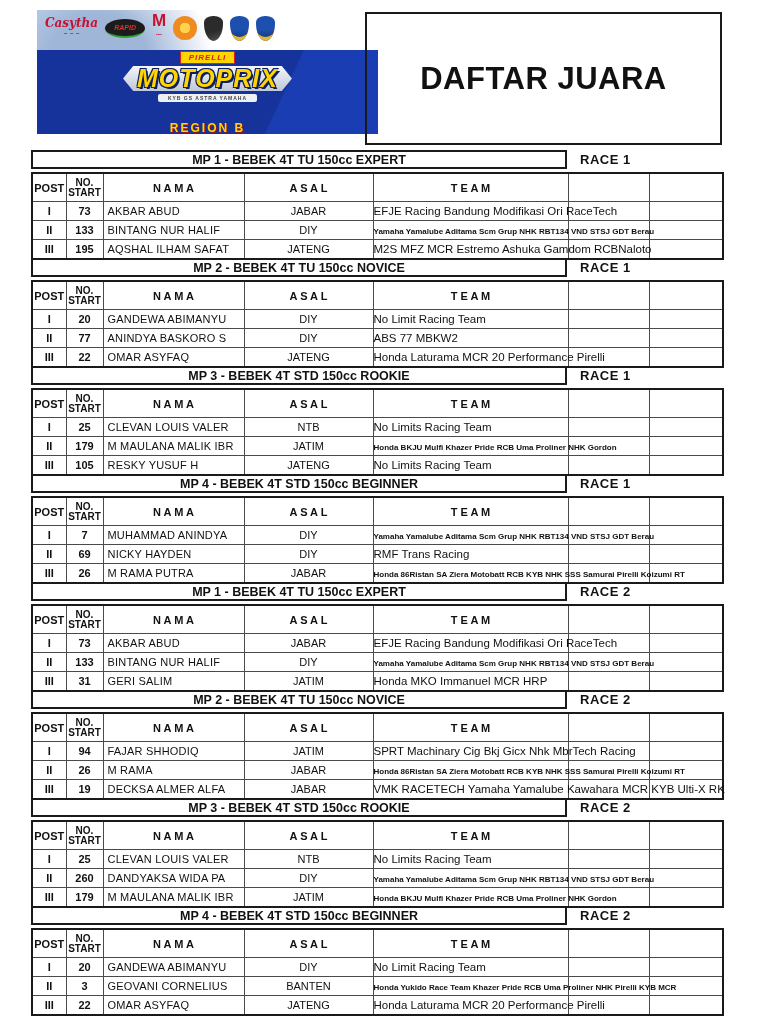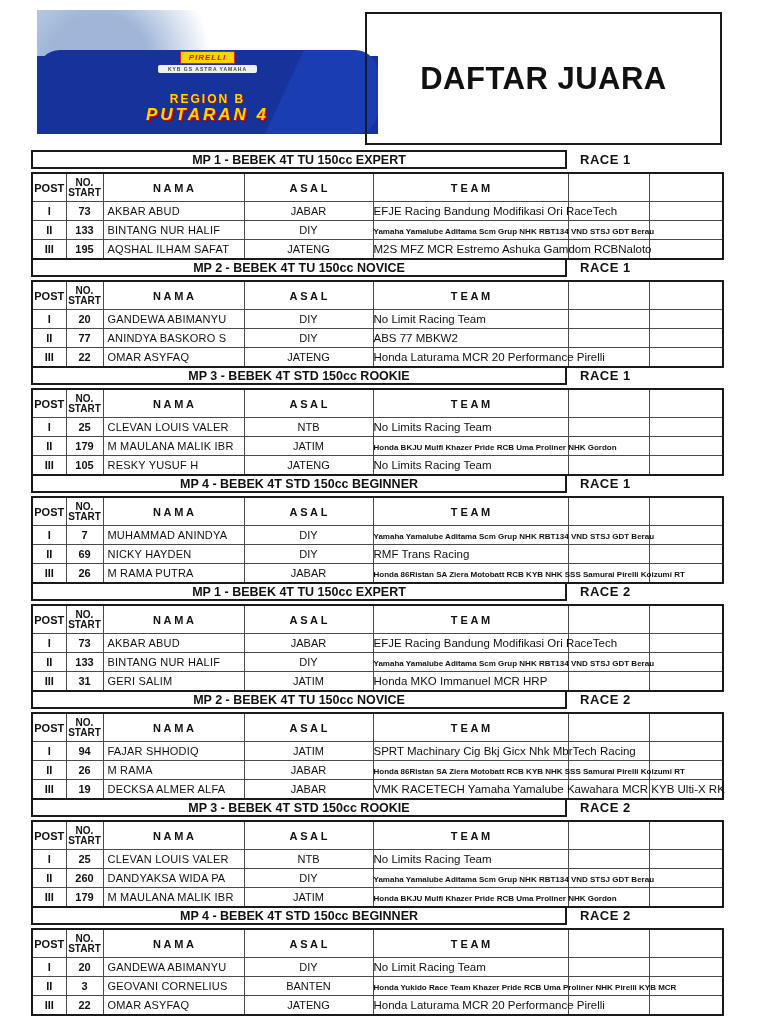--- a/index.html
+++ b/index.html
@@ -15,21 +15,21 @@
   .logo-script small{display:block;font-size:5px;color:#8a1020;}
   .logo-oval{width:40px;height:17px;border-radius:50%;background:#1c1c1c;color:#e03027;font-size:7px;font-weight:bold;font-style:italic;display:flex;align-items:center;justify-content:center;border-bottom:2px solid #2f9e2f;}
   .logo-m{color:#c41230;font-weight:bold;font-size:17px;line-height:14px;text-align:center;}
   .logo-m small{display:block;font-size:4px;}
   .logo-flame{width:24px;height:24px;border-radius:50%;background:radial-gradient(circle,#ffd34d 0 30%,#f08c1e 31% 70%,#d8531a 71% 100%);}
   .shield{width:19px;height:25px;border-radius:9px 9px 50% 50%/6px 6px 70% 70%;}
   .shield.dark{background:linear-gradient(160deg,#2b2b2b 60%,#555);}
   .shield.blue{background:linear-gradient(180deg,#1d4fae 55%,#123576);box-shadow:inset 0 -8px 0 -4px #f3c douard;}
   .shield.blue{box-shadow:inset 0 -9px 0 -5px #e8b62a;}
   .banner-body{position:absolute;left:0;top:40px;width:100%;height:84px;display:flex;flex-direction:column;align-items:center;
-    background:linear-gradient(115deg,#16339b 70%,#1b3db3 70.5%);border-radius:23px;}
+    background:linear-gradient(115deg,#16339b 70%,#1b3db3 70.5%);}
   .pirelli-chip{margin-top:1px;background:#ffd400;color:#d71f27;border:1px solid #d71f27;font-size:8px;font-weight:bold;font-style:italic;padding:0 8px;line-height:11px;letter-spacing:1px;}
   .motoprix-wrap{position:relative;margin-top:0;}
   .motoprix-plate{position:absolute;left:-14px;right:-14px;top:2px;bottom:2px;background:linear-gradient(180deg,#f4f6fa,#bfc8d8);clip-path:polygon(0 50%,6% 0,94% 0,100% 50%,94% 100%,6% 100%);}
   .motoprix-text{position:relative;font-size:25px;font-weight:bold;font-style:italic;letter-spacing:1px;color:#ffd400;
     text-shadow:-1px -1px 0 #0d1f5e,1px -1px 0 #0d1f5e,-1px 1px 0 #0d1f5e,2px 2px 0 #0d1f5e;}
   .sponsor-strip{margin-top:1px;background:#eef0f3;border-radius:2px;color:#444;font-size:5px;font-weight:bold;line-height:8px;padding:0 10px;letter-spacing:1px;}
   .region-line{margin-top:19px;font-size:12px;font-weight:bold;color:#ffd400;letter-spacing:2px;text-shadow:1px 1px 0 #a3121b;}
   .round-line{font-size:17px;font-weight:bold;font-style:italic;color:#ffd400;letter-spacing:3px;line-height:17px;text-shadow:1px 1px 0 #c5161f,2px 2px 0 #7c0d13;}
 
   .title-box{position:absolute;left:365px;top:12px;width:357px;height:133px;border:2px solid #1a1a1a;box-sizing:border-box;display:flex;align-items:center;justify-content:center;}
@@ -54,22 +54,35 @@
   .asal-cell{text-align:center;font-size:11px;}
   .team-cell{padding-left:4px;}
   .team-cell span{white-space:nowrap;font-size:11.5px;}
   .team-cell span.condensed{font-size:8px;font-weight:bold;letter-spacing:0;}
 </style>
 </head>
 <body>
 
 <div class="banner">
   <div class="banner-sky"></div>
+  <div class="logo-row">
+    <div class="logo-script">Casytha<small>~ ~ ~</small></div>
+    <div class="logo-oval">RAPID</div>
+    <div class="logo-m">M<small>▪▪▪▪</small></div>
+    <div class="logo-flame"></div>
+    <div class="shield dark"></div>
+    <div class="shield blue"></div>
+    <div class="shield blue"></div>
+  </div>
   <div class="banner-body">
     <div class="pirelli-chip">PIRELLI</div>
+    <div class="motoprix-wrap">
+      <div class="motoprix-plate"></div>
+      <div class="motoprix-text">MOTOPRIX</div>
+    </div>
     <div class="sponsor-strip">KYB GS ASTRA YAMAHA</div>
     <div class="region-line">REGION B</div>
     <div class="round-line">PUTARAN 4</div>
 
   </div>
 </div>
 
 <div class="title-box">
   <h1>DAFTAR JUARA</h1>
 </div>

